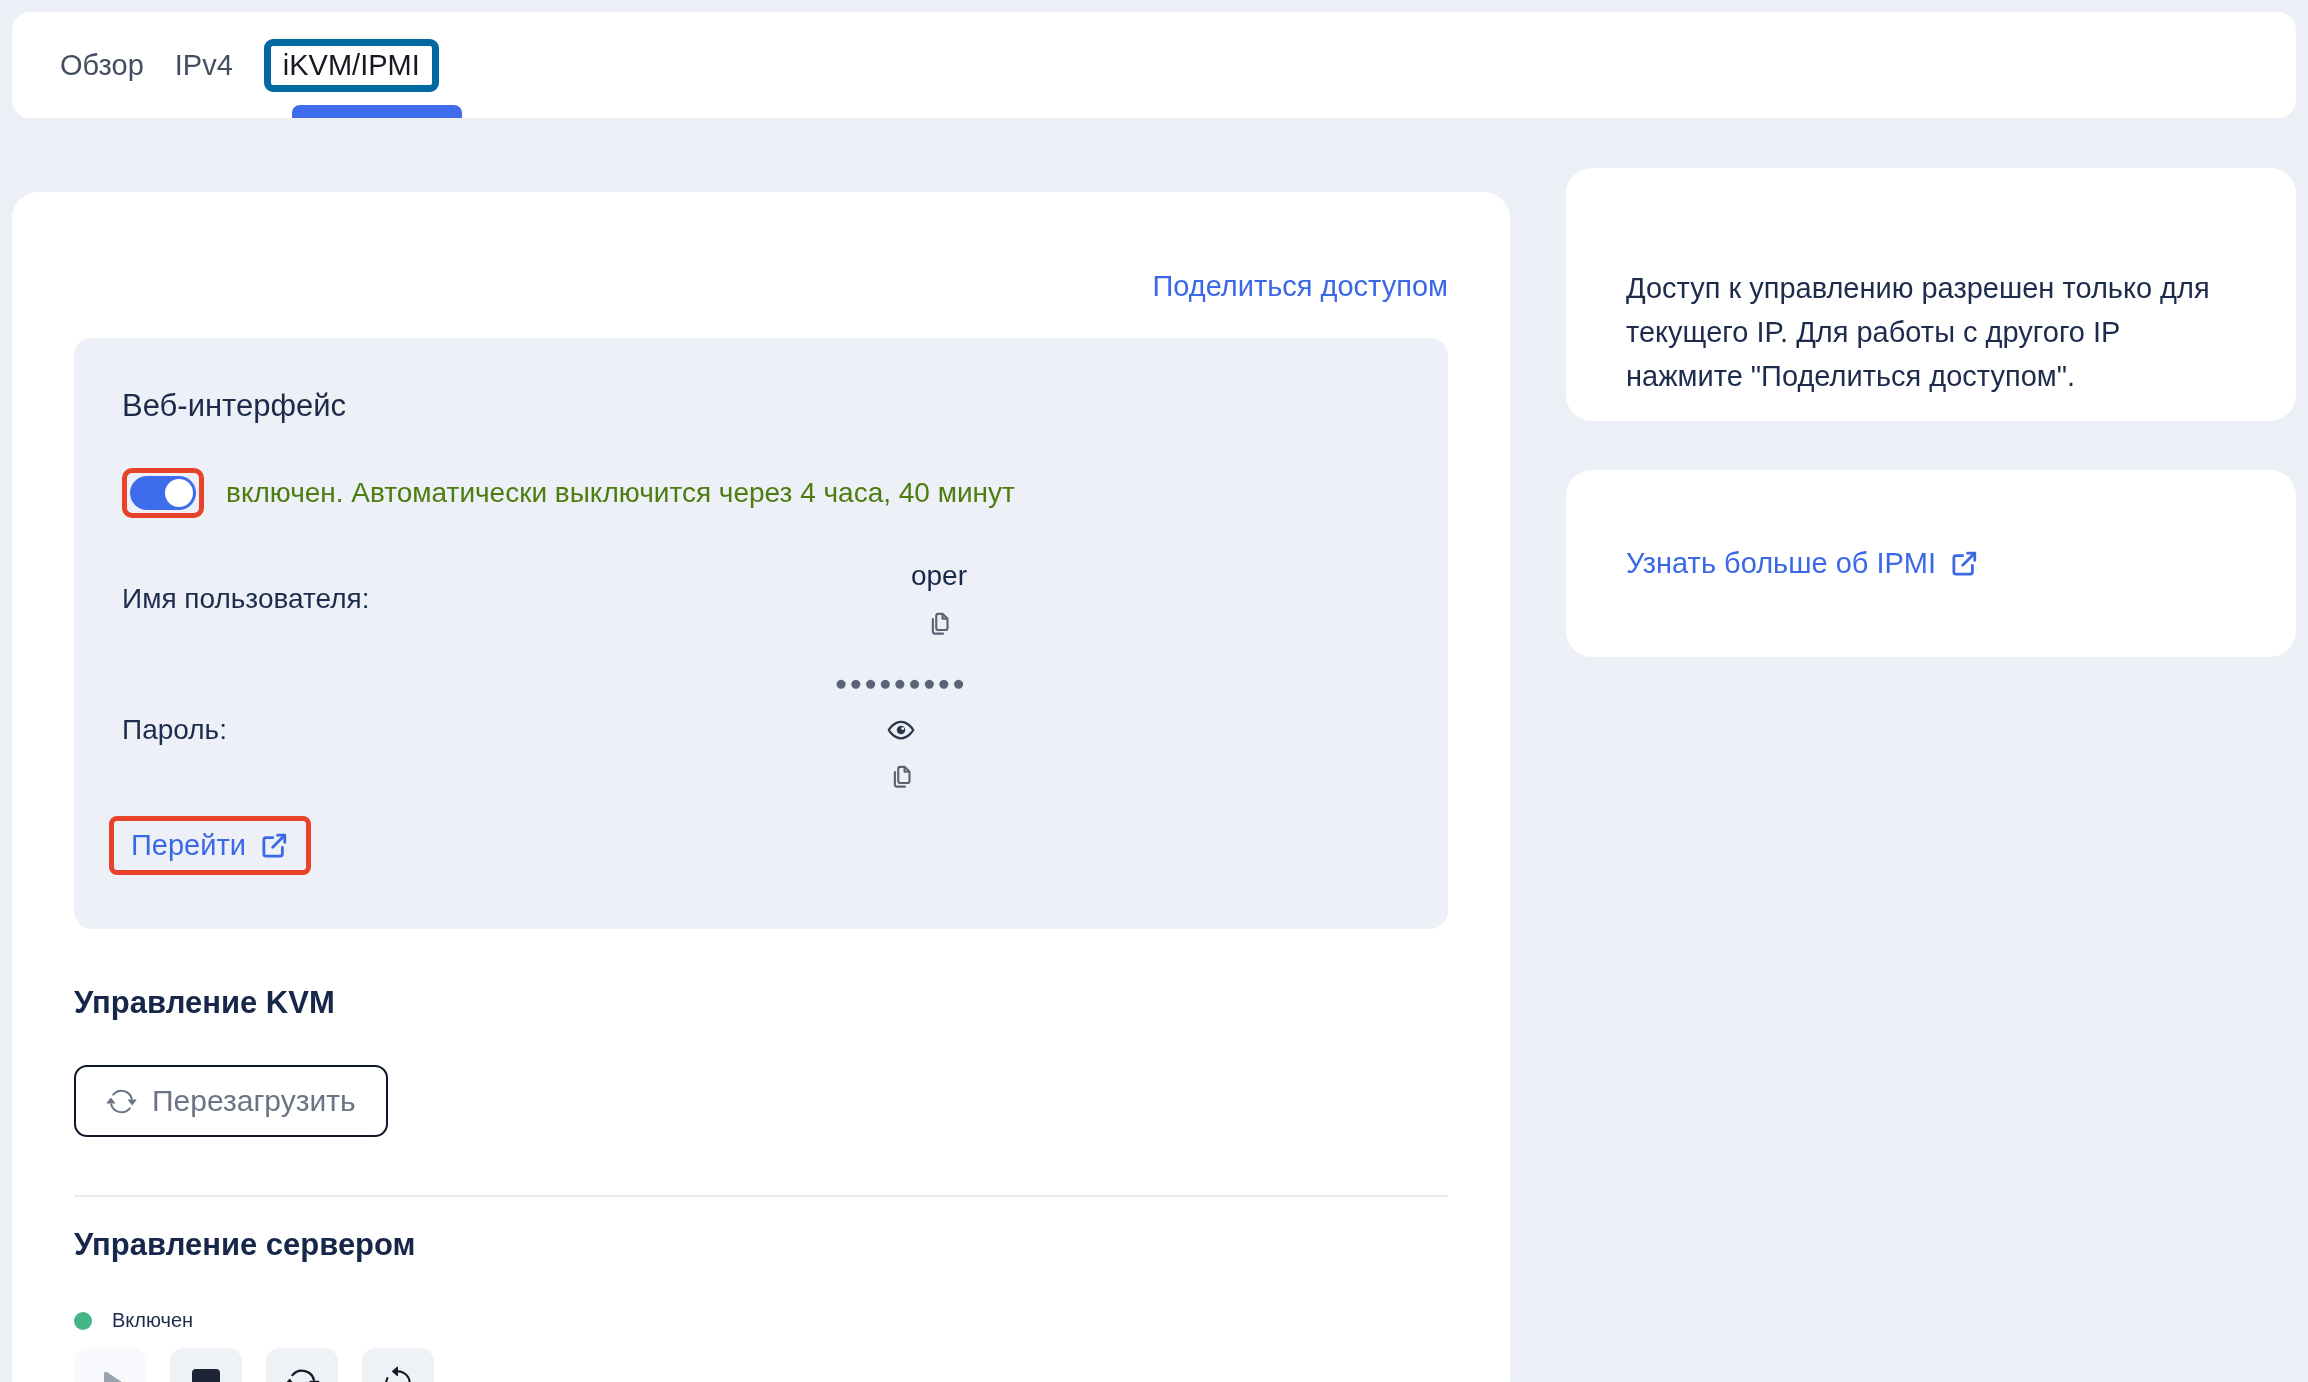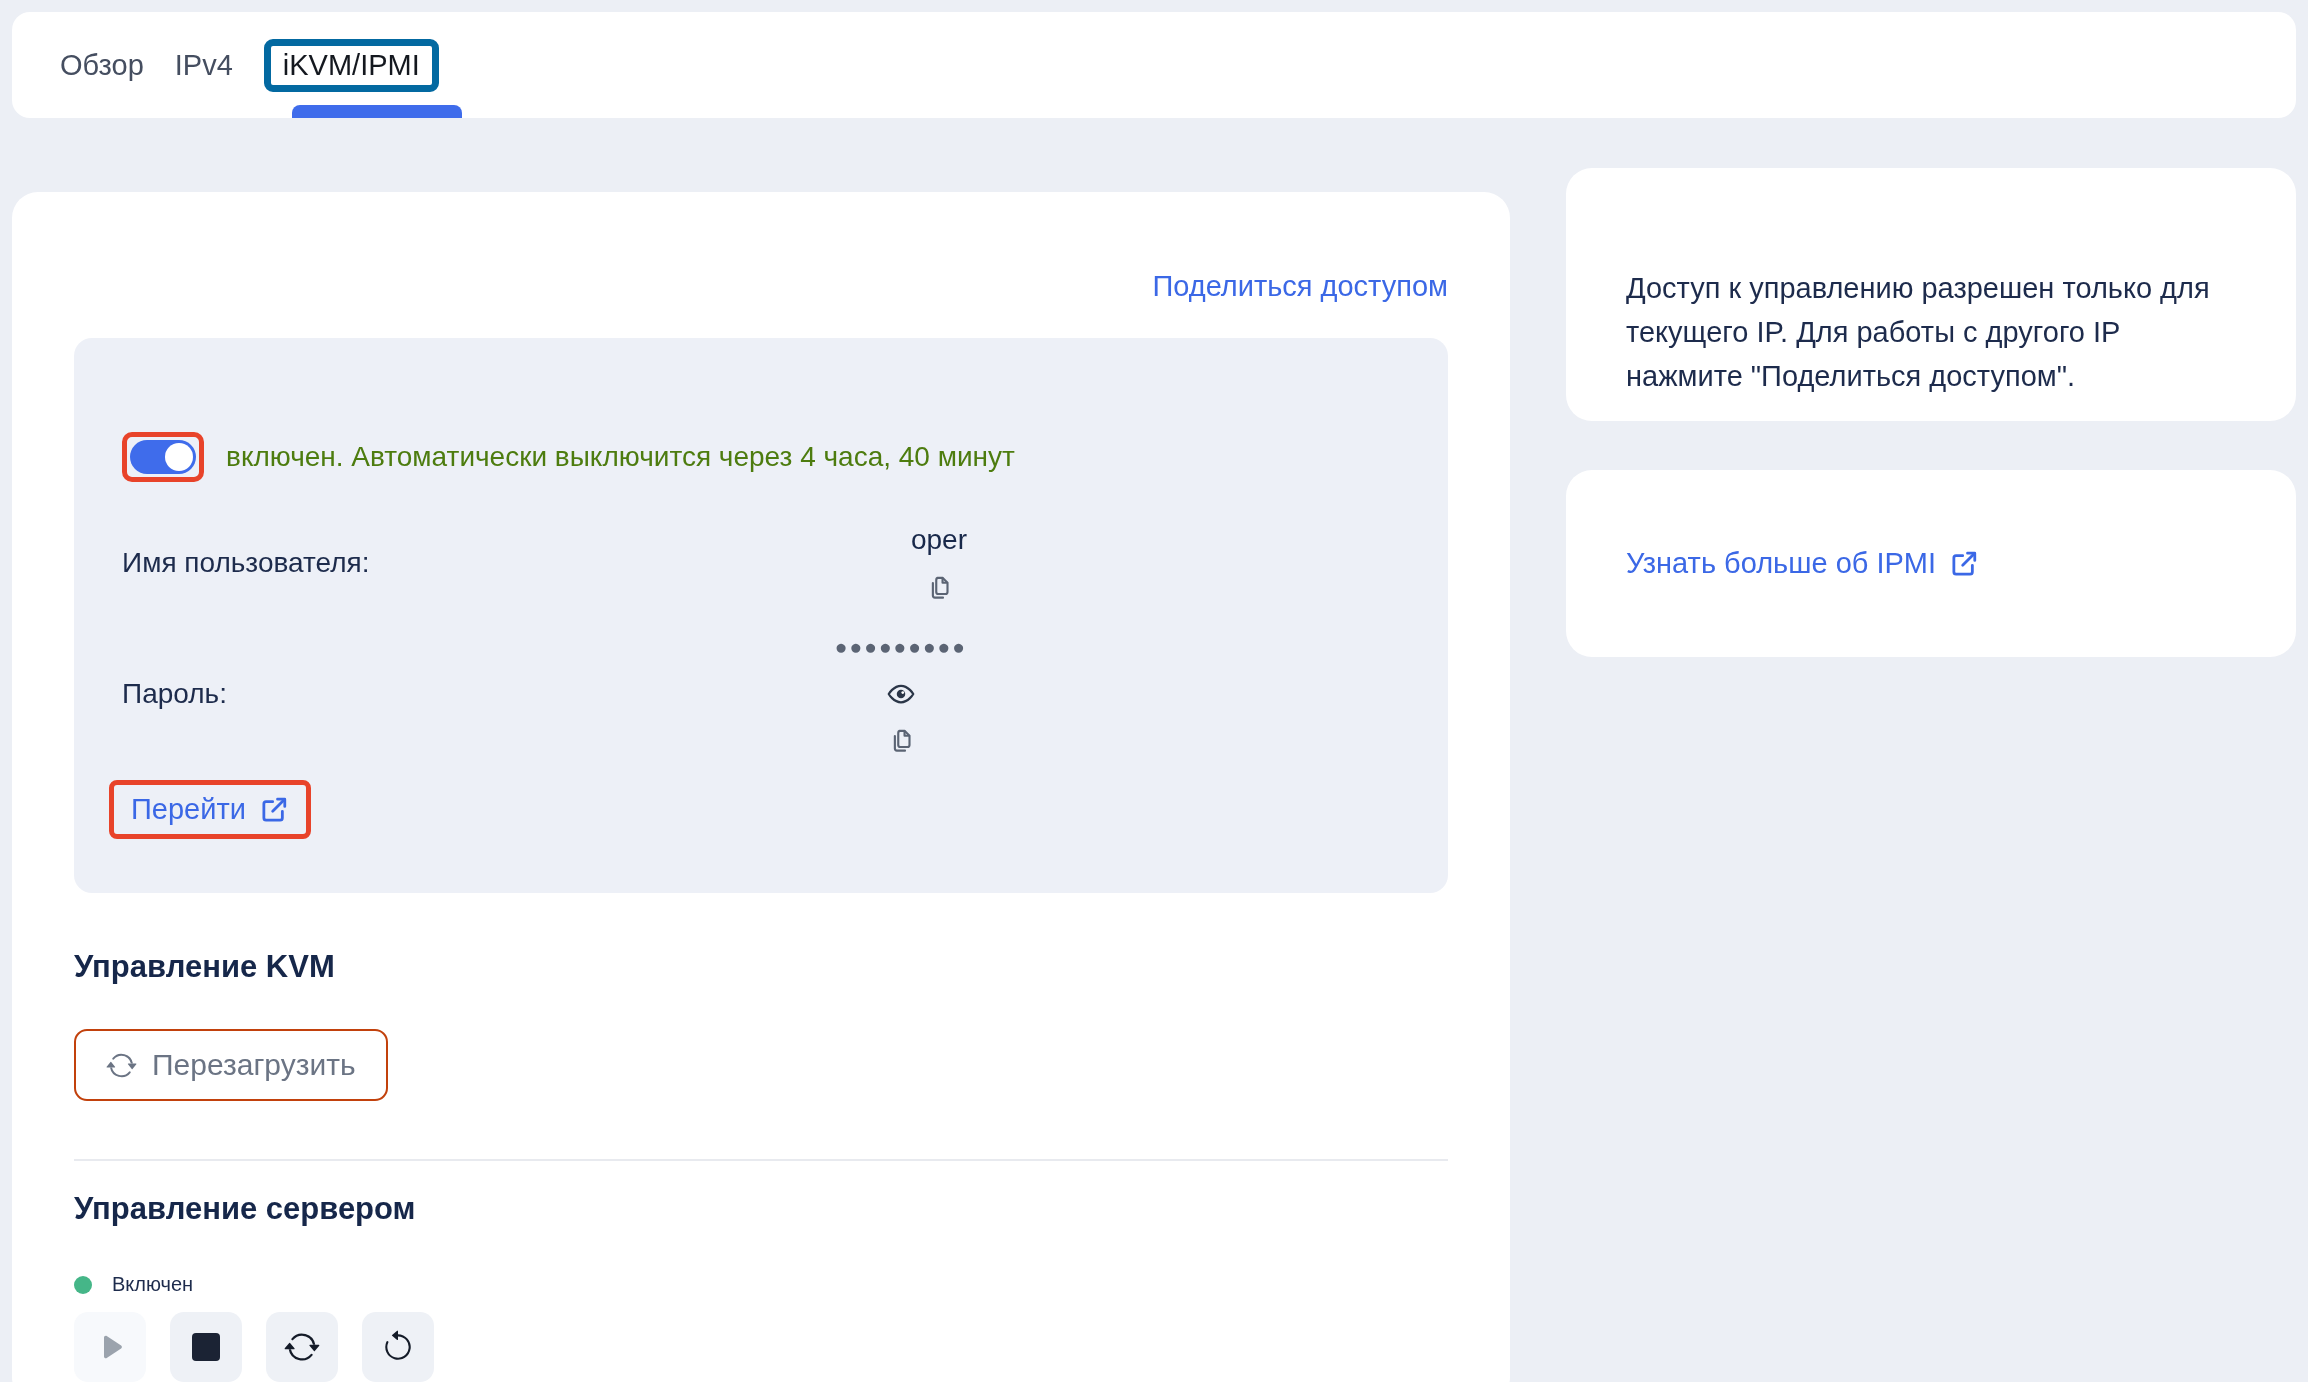--- a/index.html
+++ b/index.html
@@ -74,21 +74,21 @@
   .go-row { margin-top:26px; }
   .go-highlight {
     display:inline-flex; align-items:center;
     border:5px solid #e8432a; border-radius:8px; padding:8px 17px; margin-left:-13px;
   }
 
   .section-title { margin-top:56px; font-size:31px; font-weight:700; color:#16274a; }
   .reboot-btn {
     margin-top:44px; display:inline-flex; align-items:center; gap:15px;
     height:72px; padding:0 30px; background:#ffffff;
-    border:2px solid #c2410c; border-radius:13px;
+    border:2px solid #0f172a; border-radius:13px;
     color:#6b7484; font-size:30px; cursor:pointer;
     font-family:"Liberation Sans", sans-serif;
   }
   .divider { margin-top:58px; border:none; border-top:2px solid #e8eaef; }
 
   .status-row { margin-top:46px; display:flex; align-items:center; gap:20px; font-size:20px; color:#1d2b4c; }
   .status-dot { width:18px; height:18px; border-radius:50%; background:#45b688; }
 
   .controls { margin-top:16px; display:flex; gap:24px; }
   .ctrl-btn {
@@ -127,20 +127,21 @@
   </nav>
 
   <section class="main-card">
 
     <div class="share-row">
       <a class="link">Поделиться доступом</a>
     </div>
 
     
     <div class="gray-card">
+      <div class="wi-title">Веб-интерфейс</div>
 
       <div class="toggle-row">
         <span class="toggle-highlight">
           <button class="toggle">
             <span class="knob"></span>
           </button>
         </span>
         <span class="toggle-text">включен. Автоматически выключится через 4 часа, 40 минут</span>
       </div>
 

